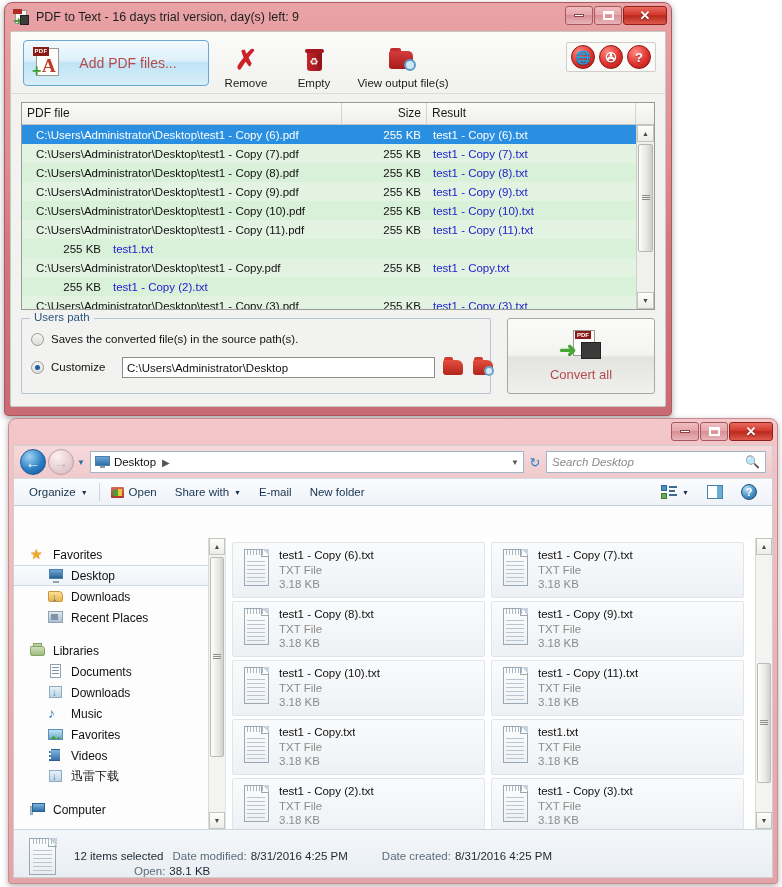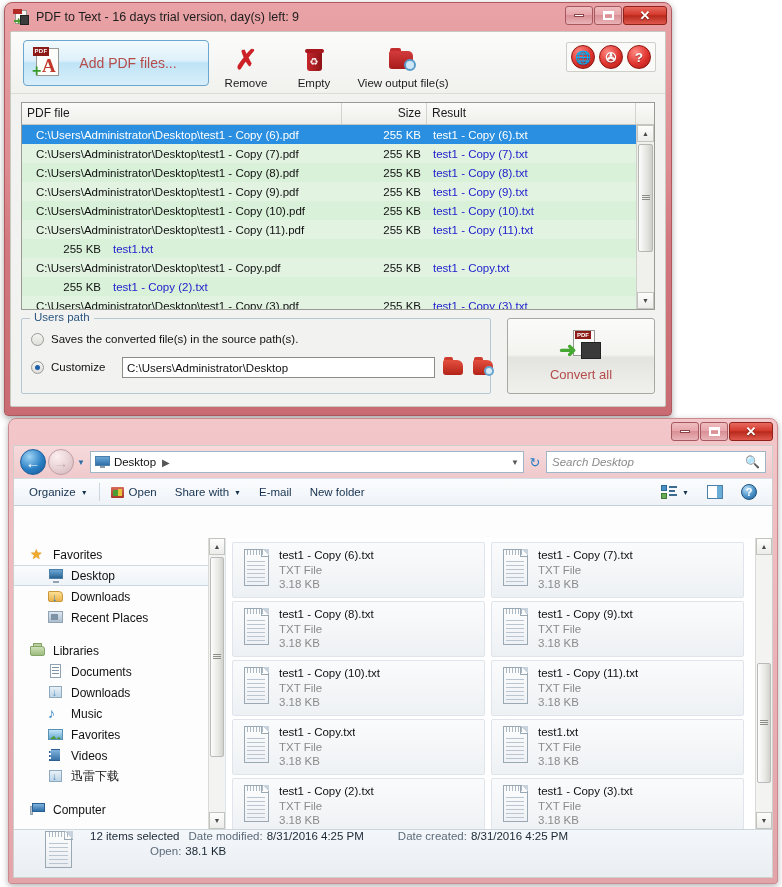--- a/index.html
+++ b/index.html
@@ -392,21 +392,21 @@
     position:absolute; left:1px; right:1px; top: 125px; height: 120px;
     background: linear-gradient(to right,#fdfdfd,#e8e8e4 60%,#d2d2cd);
     border:1px solid #bababa; border-radius:2px;
     display:flex; align-items:center; justify-content:center;
   }
   #files-thumb .grip { width: 8px; height: 6px; background: repeating-linear-gradient(to bottom,#8e8e88 0 1px,transparent 1px 2px); }
 
   #exp-status {
     position: absolute; left: 0; right: 0; bottom: 0; height: 48px;
     background: linear-gradient(to bottom,#f4f7fa,#e9eef3);
-    border-top: 1px solid #cdd6de; display: flex; align-items: flex-start; padding-left: 28px;
+    border-top: 1px solid #cdd6de; display: flex; align-items: flex-end; padding-left: 12px;
   }
   #status-icon { width: 34px; height: 40px; position: relative; margin-right: 14px; flex: none; }
   #status-icon .pg { position:absolute; left:3px; top:1px; width:27px; height:37px; background:linear-gradient(to bottom,#fdfdfd,#e9edf1); border:1px solid #9aa8b4; }
   #status-icon .fold { position:absolute; right:3px; top:1px; width:9px; height:9px; background:linear-gradient(to bottom left,#c8d2dc 50%,transparent 50%); border-left:1px solid #9aa8b4; border-bottom:1px solid #9aa8b4; }
   #status-icon .lines { position:absolute; left:7px; top:13px; width:19px; height:22px; background: repeating-linear-gradient(to bottom,#b9c6d2 0 1px,transparent 1px 4px); }
   #status-icon .spiral { position:absolute; left:7px; top:2px; width:19px; height:5px; background: repeating-linear-gradient(to right,#aab8c4 0 1px,transparent 1px 3px); }
   #status-text { display: flex; flex-direction: column; font-size: 11.5px; }
   .srow1 { display: flex; align-items: center; }
   .srow2 { display: flex; align-items: center; margin-top: 3px; padding-left: 60px; }
   .slabel { color: #5c6b7a; margin-right: 4px; }

